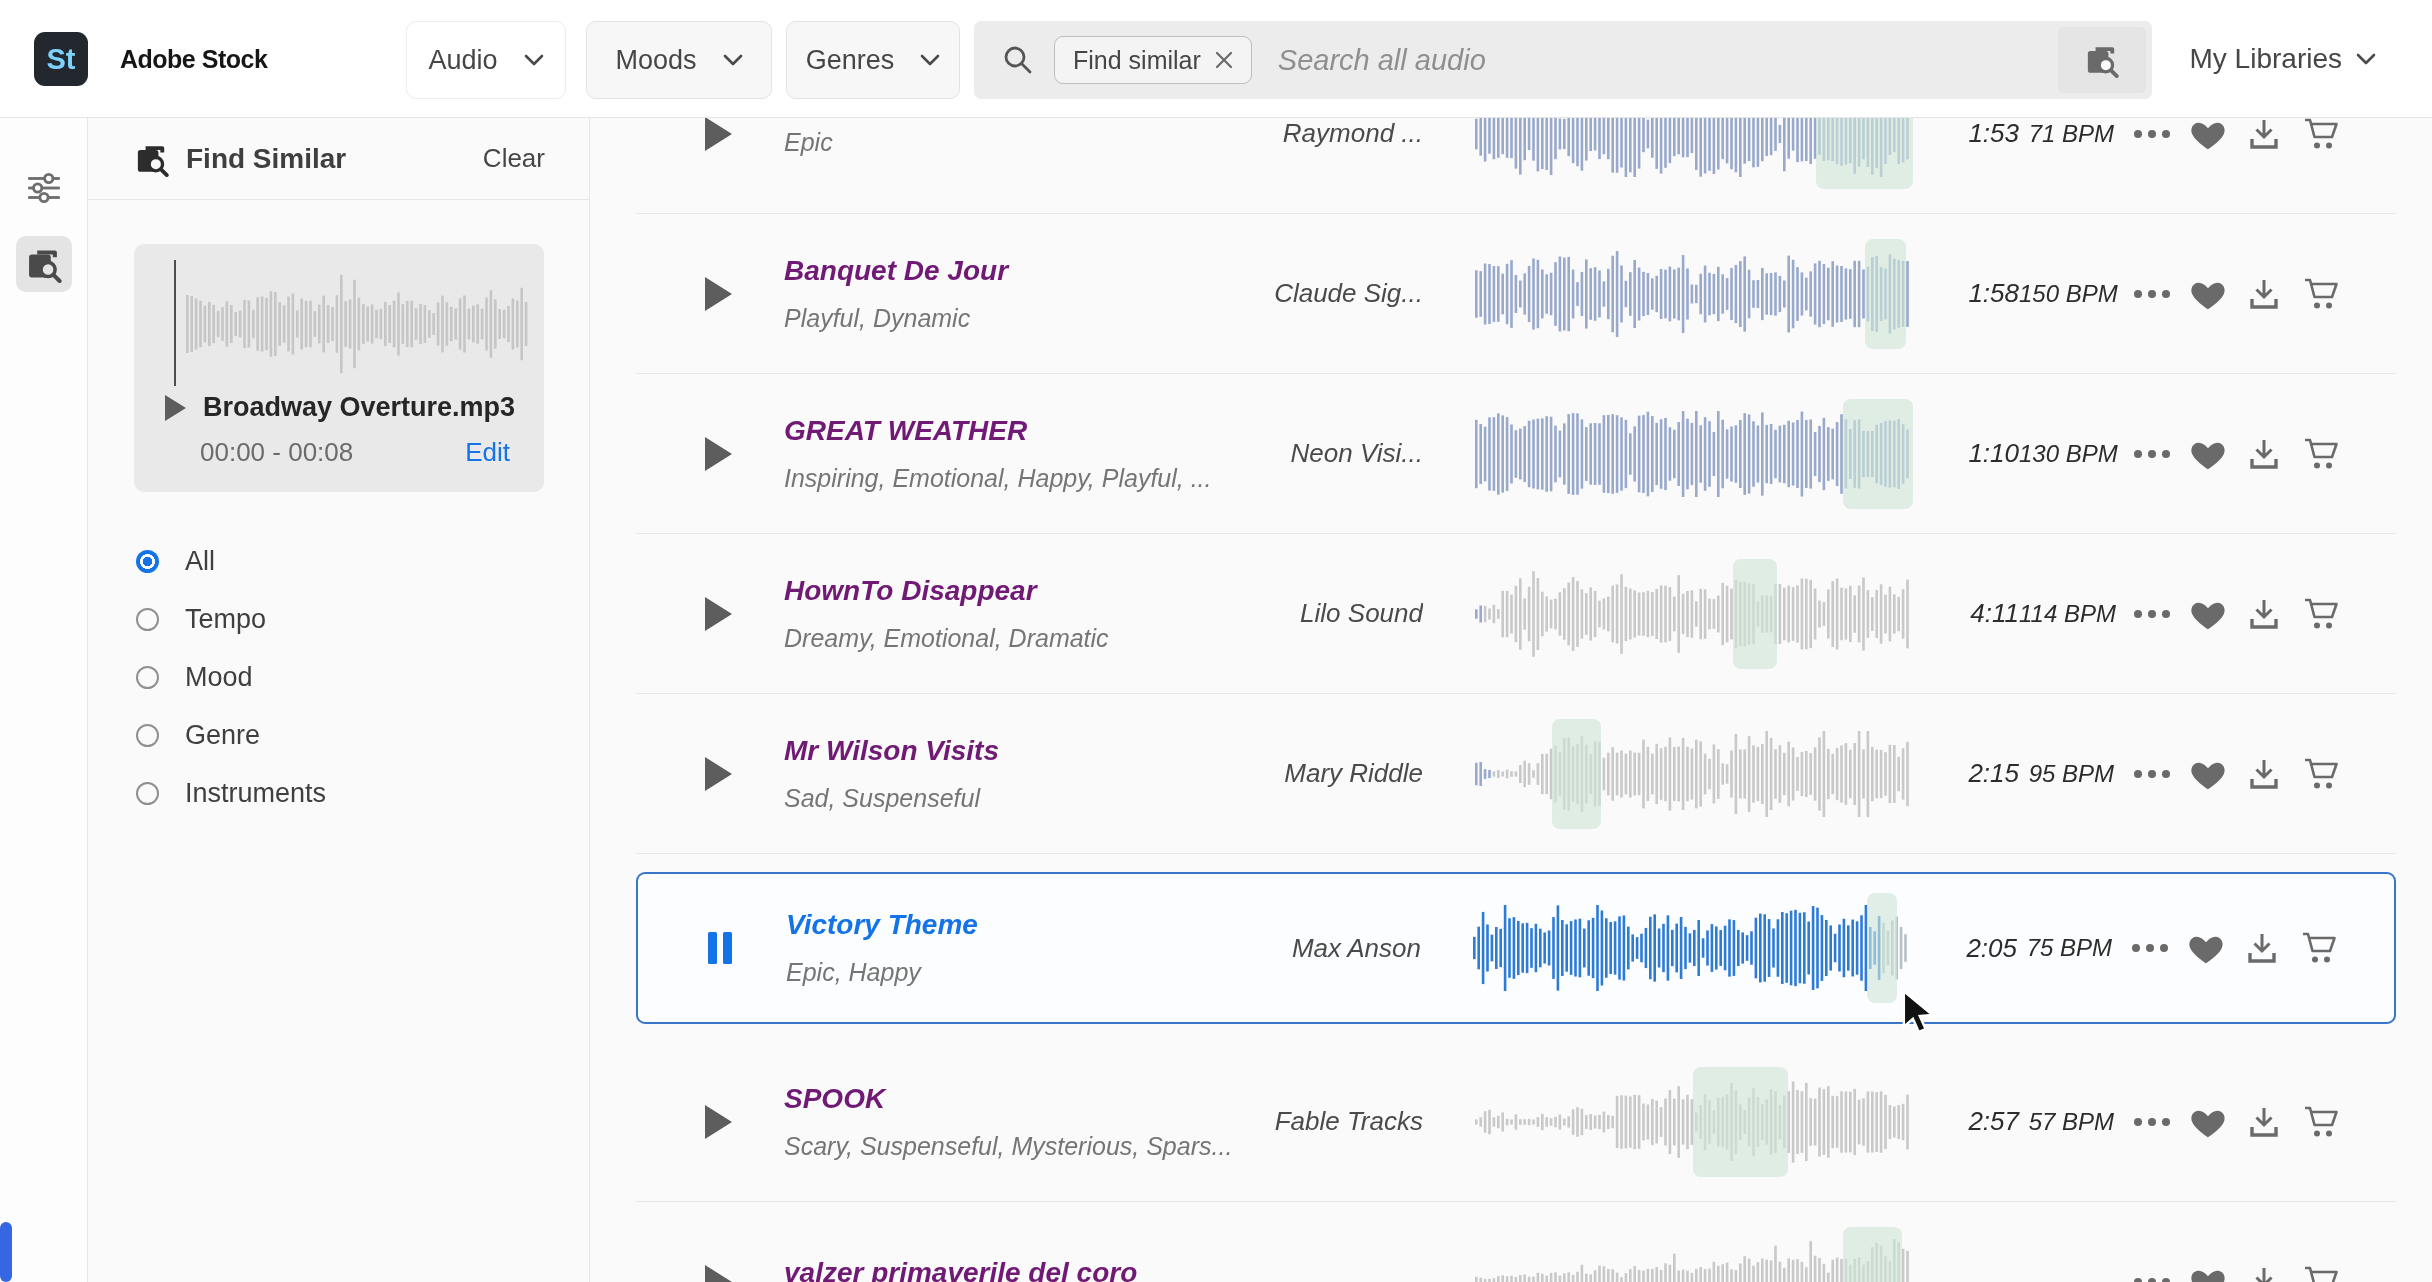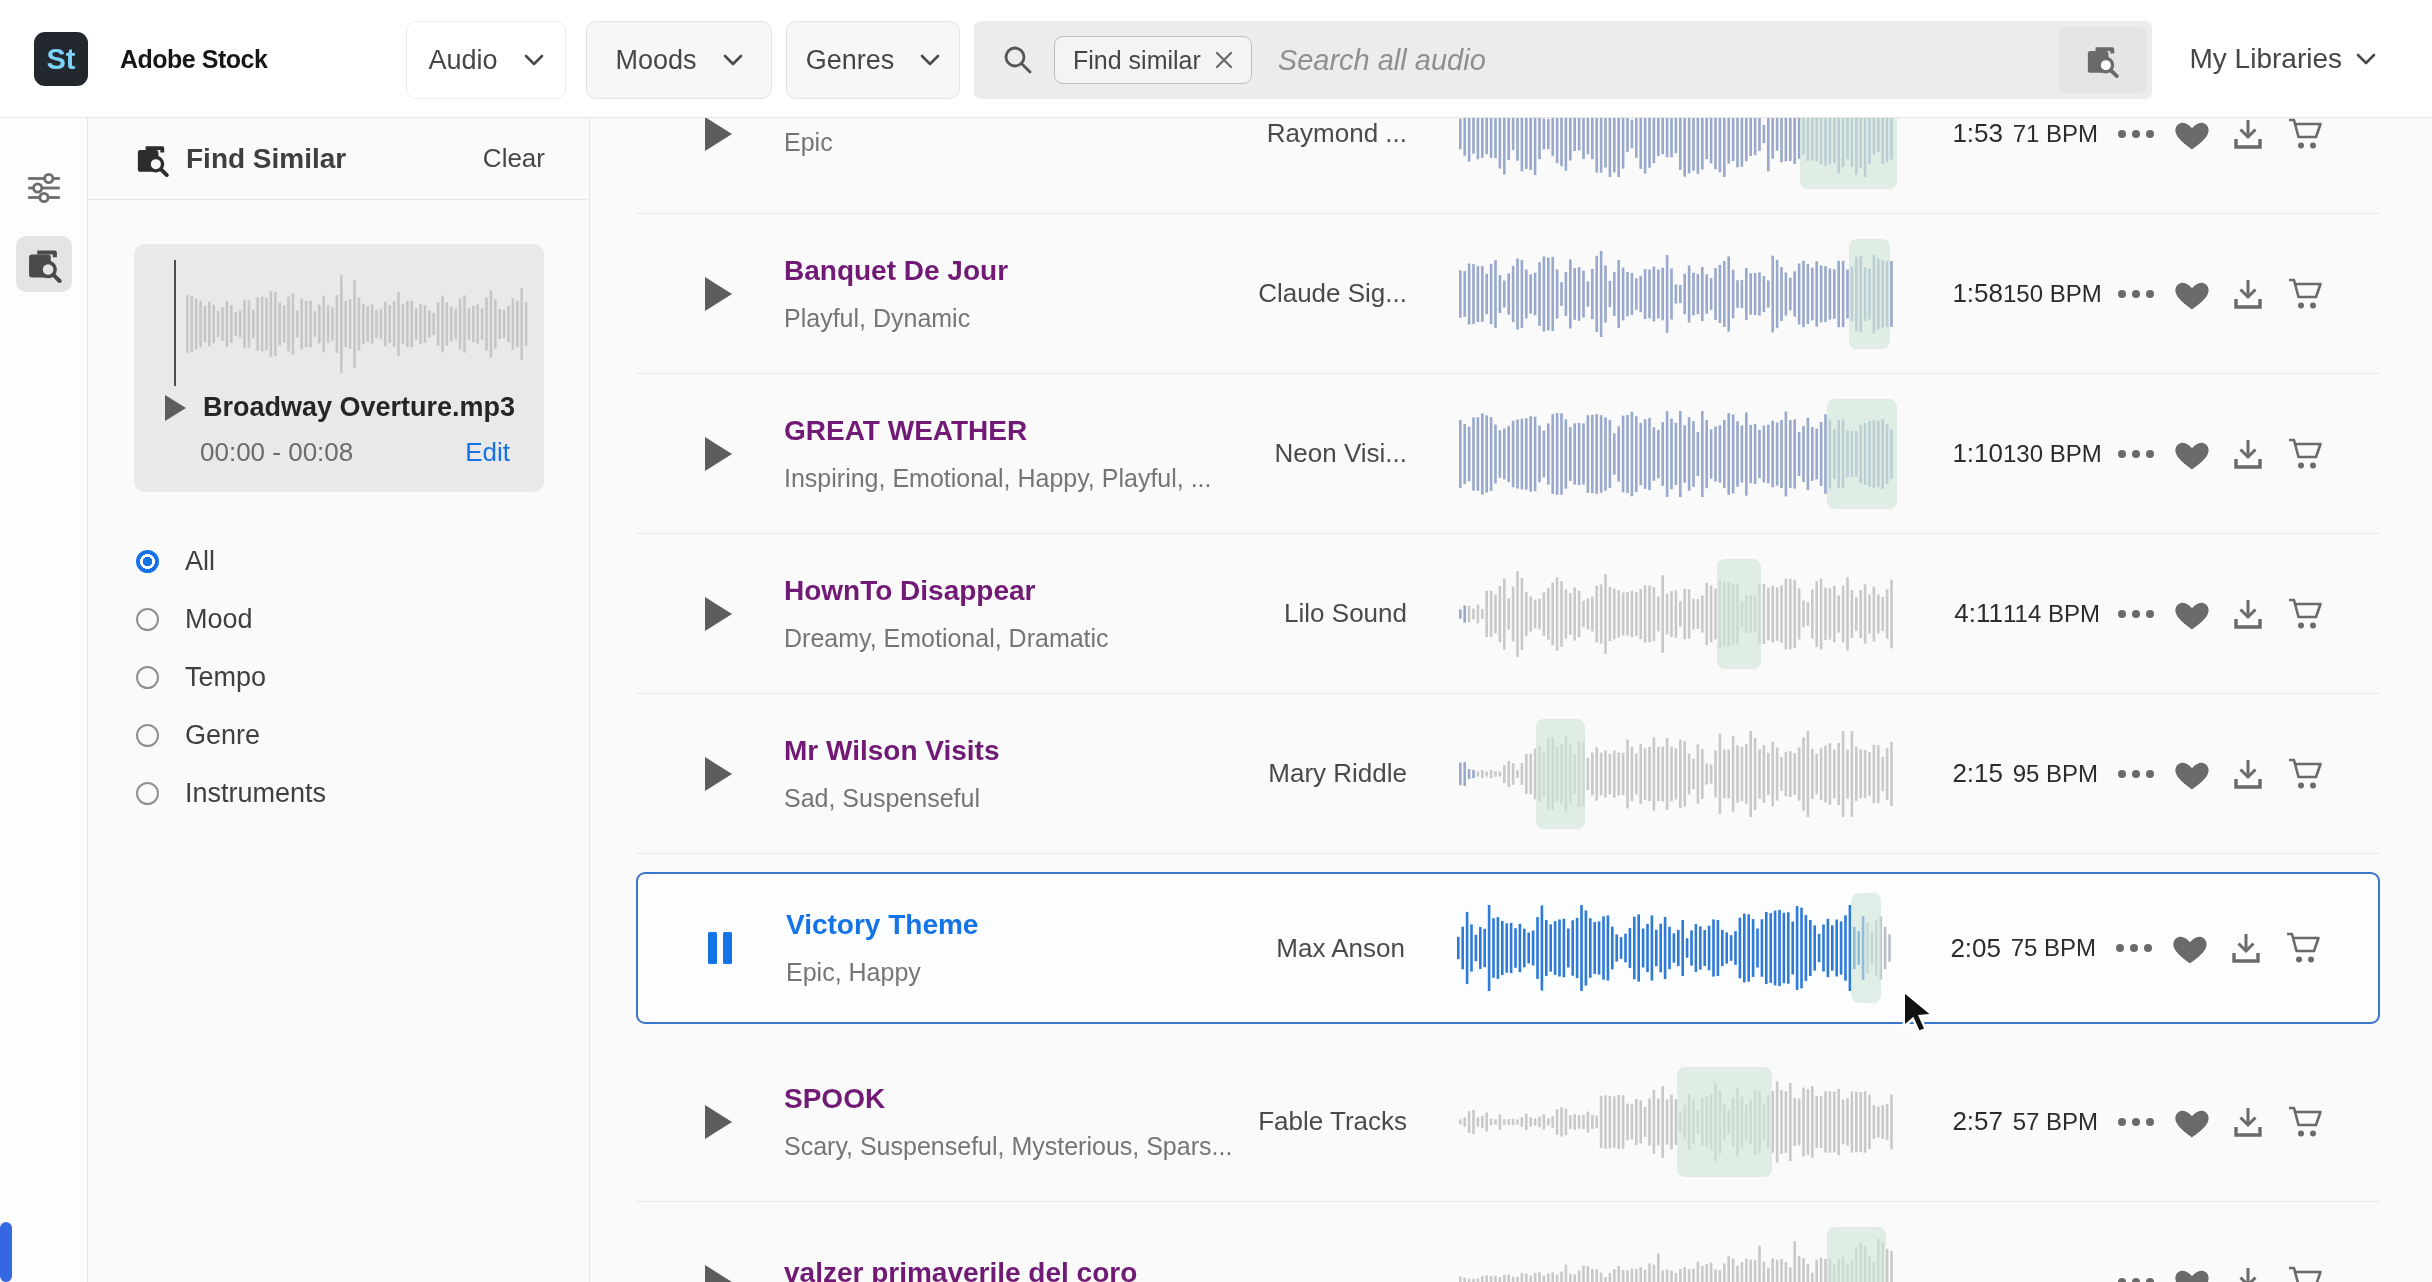--- a/index.html
+++ b/index.html
@@ -62,21 +62,21 @@
 
   .radio-group { margin-top:40px; padding-left:48px; }
   .radio-item { display:flex; align-items:center; height:58px; cursor:pointer; }
   .radio-dot { width:23px; height:23px; border-radius:50%; flex:none;
     border:2.5px solid #8f8f8f; background:#fafafa; }
   .radio-item.checked .radio-dot { border:none;
     background:radial-gradient(circle, var(--accent) 0 4.5px, #fff 4.5px 7.5px, var(--accent) 7.5px 12px); }
   .radio-label { margin-left:26px; font-size:27px; color:#3f3f3f; }
 
   
-  .results { flex:1; overflow:hidden; padding:0 52px 0 46px; position:relative; }
+  .results { flex:1; overflow:hidden; padding:0 36px 0 46px; position:relative;font-style:italic; }
   .track-row { display:flex; align-items:center; height:160px; padding:0 52px 0 64px;
     border-bottom:1px solid #e8e8e8; background:transparent; }
   .track-row.clip-top { margin-top:-64px; }
   .track-row.selected { height:152px; border:2px solid var(--sel-border); border-radius:9px;
     margin:18px 0; background:#fcfdfe; }
   .play-btn { width:36px; height:40px; flex:none; margin-right:48px; background:none; border:none;
     display:flex; align-items:center; justify-content:center; cursor:pointer; color:#5d5d5d; }
   .track-row.selected .play-btn { color:var(--accent); }
   .t-info { flex:1; min-width:0; }
   .t-title { font-weight:700; font-size:28px; color:#701a75; white-space:nowrap; cursor:pointer; }
@@ -292,25 +292,25 @@
       </div>
     </div>
 
     <div class="radio-group" id="radio-group">
         <div class="radio-item checked">
           <span class="radio-dot"></span>
           <span class="radio-label">All</span>
         </div>
         <div class="radio-item">
           <span class="radio-dot"></span>
-          <span class="radio-label">Mood</span>
+          <span class="radio-label">Tempo</span>
         </div>
         <div class="radio-item">
           <span class="radio-dot"></span>
-          <span class="radio-label">Tempo</span>
+          <span class="radio-label">Mood</span>
         </div>
         <div class="radio-item">
           <span class="radio-dot"></span>
           <span class="radio-label">Genre</span>
         </div>
         <div class="radio-item">
           <span class="radio-dot"></span>
           <span class="radio-label">Instruments</span>
         </div>
       </div>

